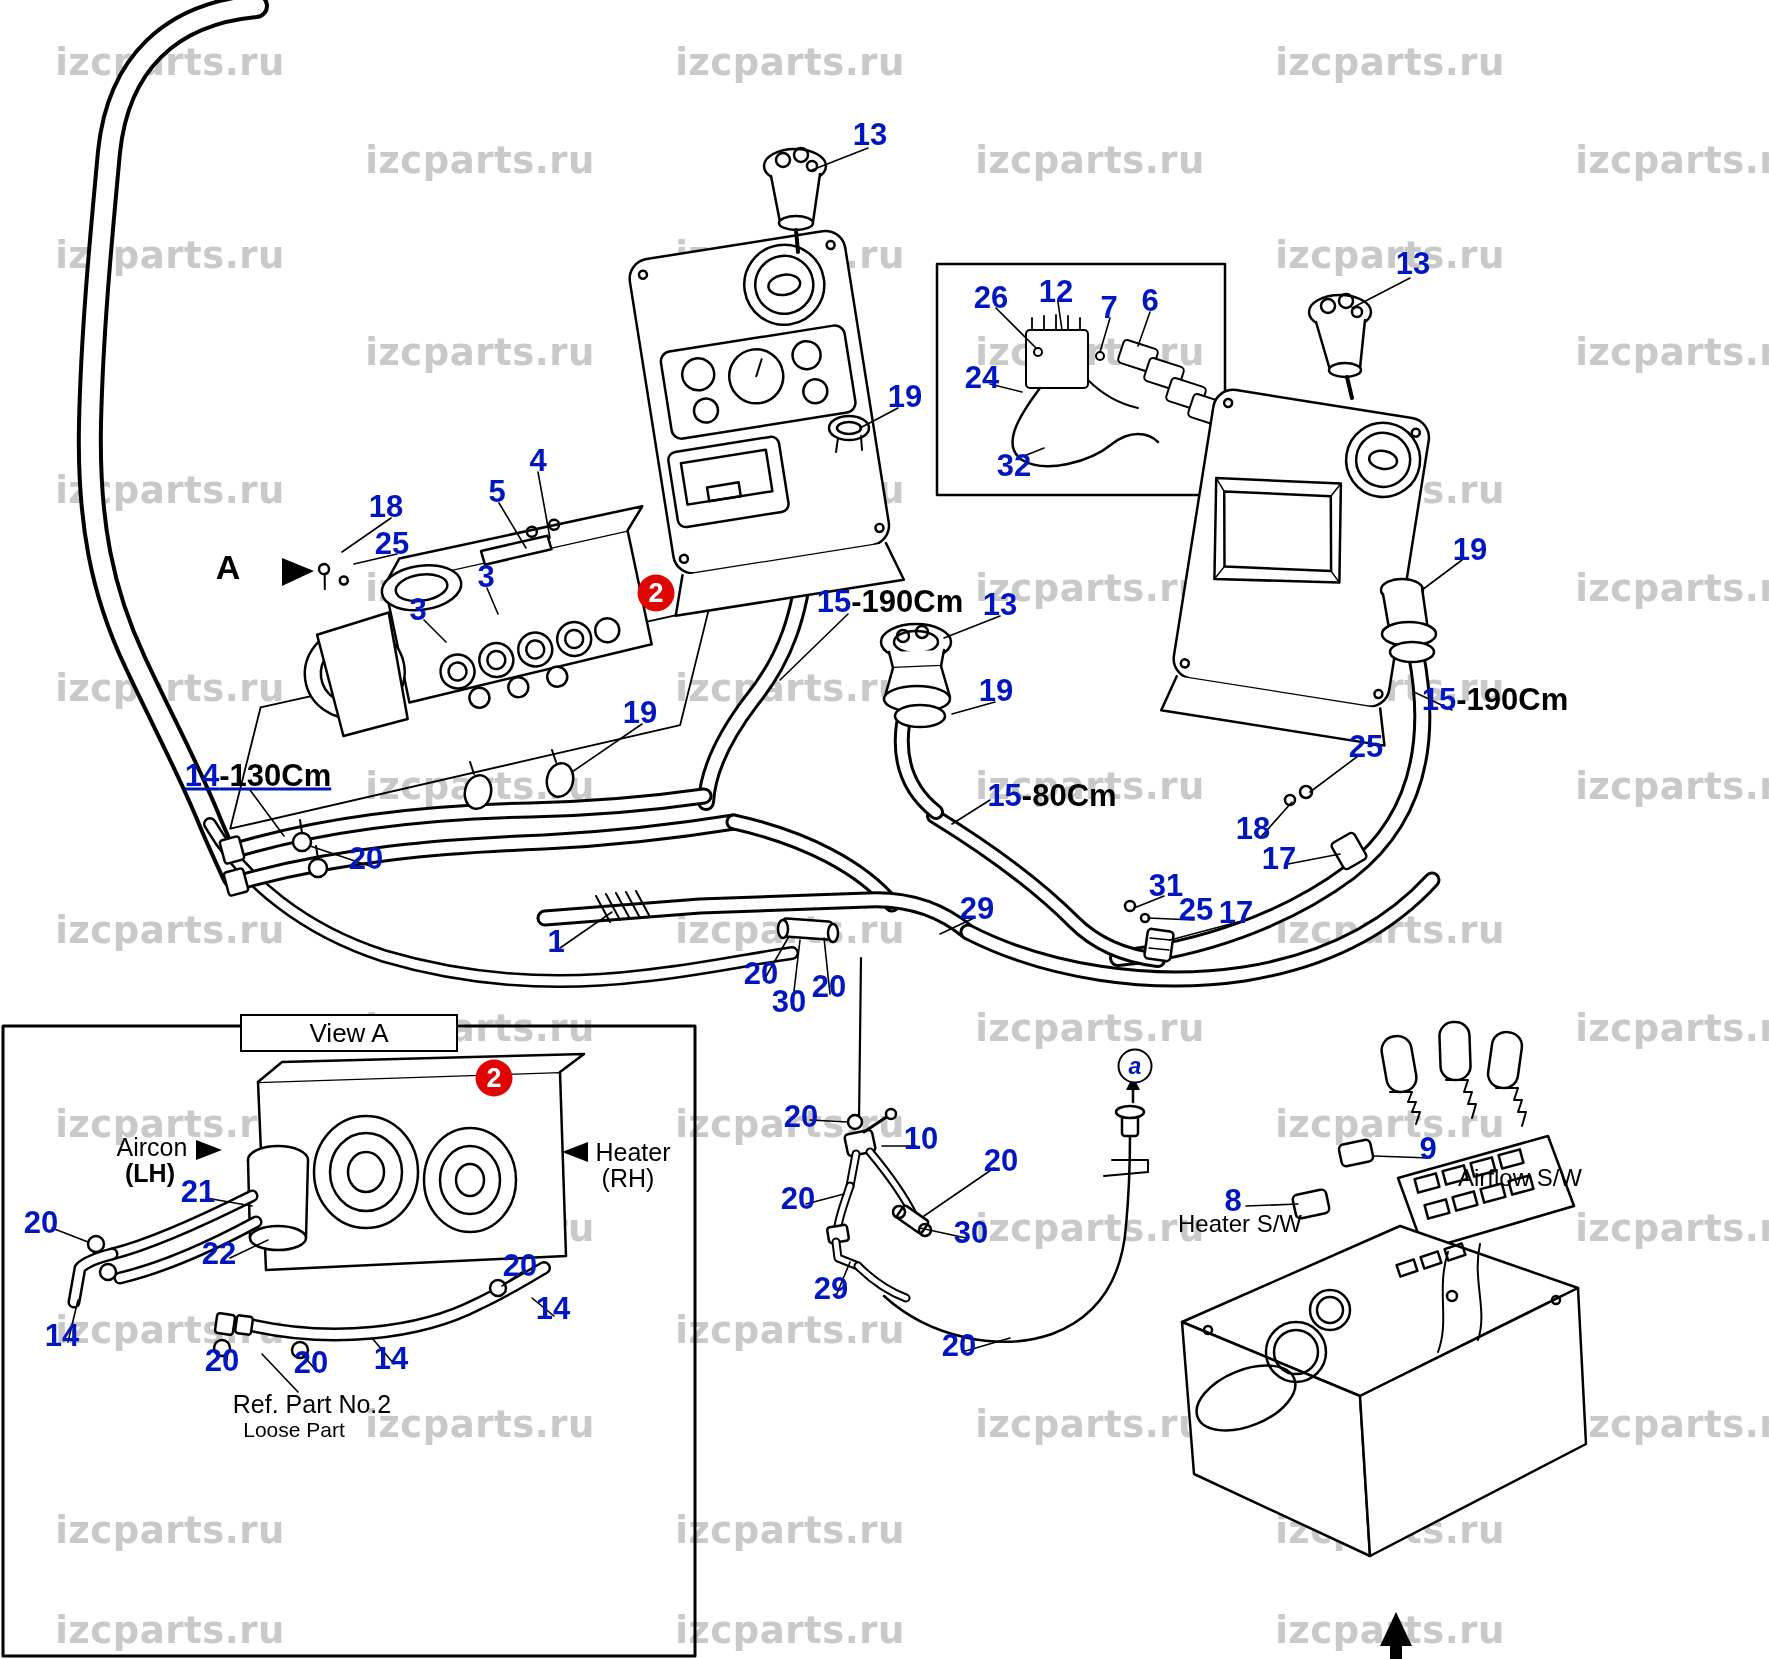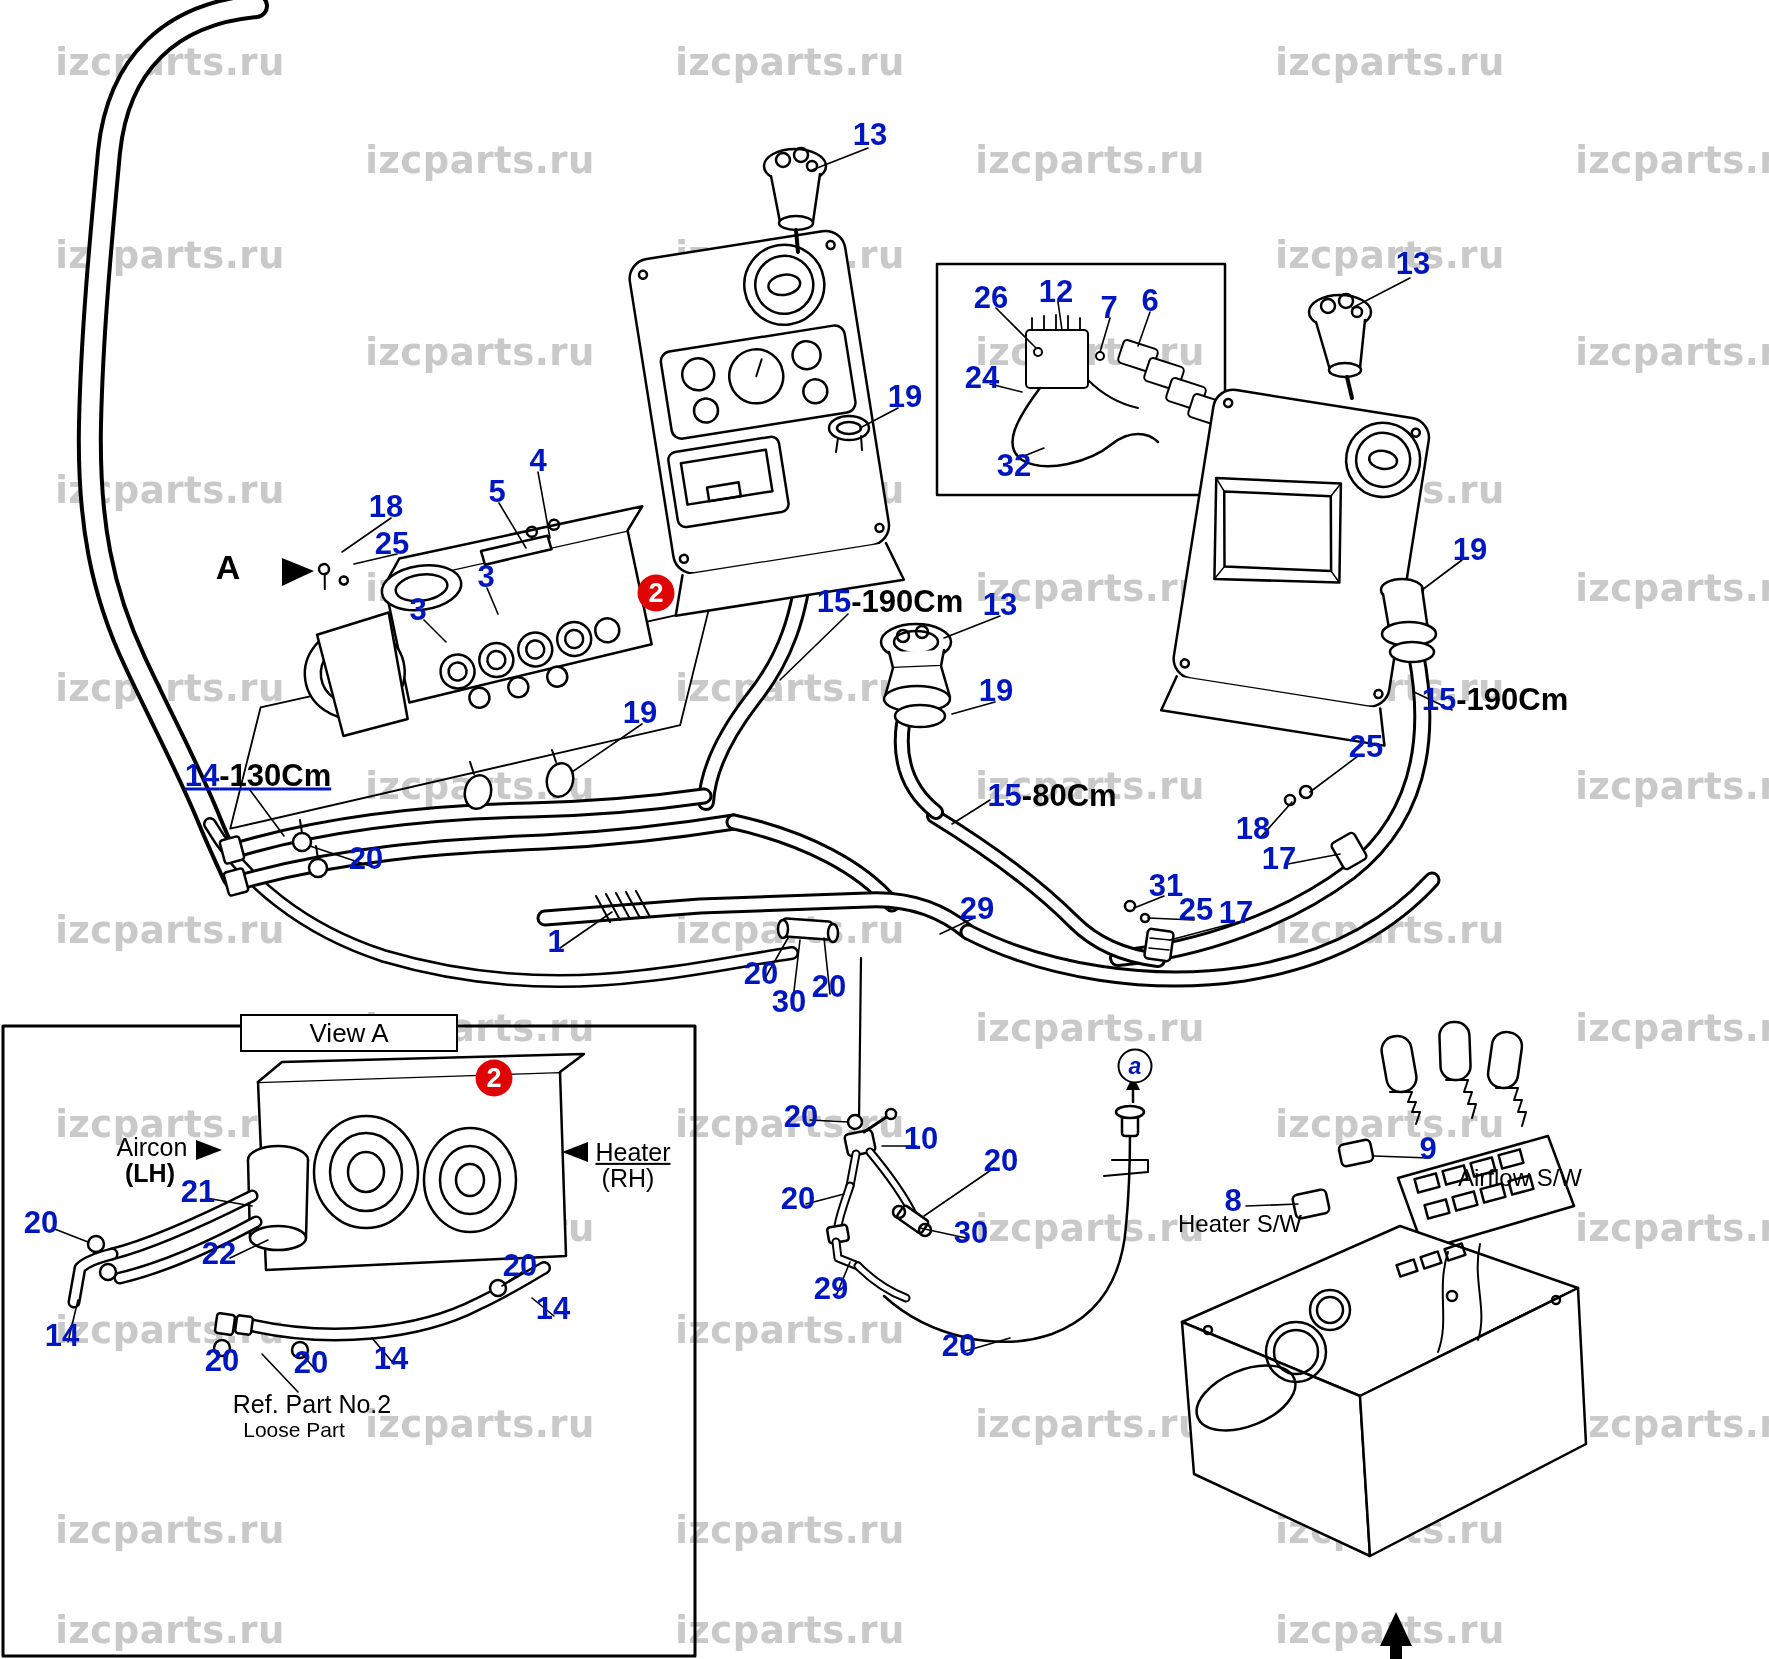--- a/index.html
+++ b/index.html
@@ -489,21 +489,21 @@
       <div class="co" style="left: 553px; top: 1308px;"><span>14</span></div>
       <div class="co" style="left: 62px; top: 1335px;"><span>14</span></div>
       <div class="co" style="left: 222px; top: 1360px;"><span>20</span></div>
       <div class="co" style="left: 311px; top: 1362px;"><span>20</span></div>
       <div class="co" style="left: 391px; top: 1358px;"><span>14</span></div>
       <div class="lbl" style="left: 228px; top: 568px; font-size: 34px; font-weight: bold;">A</div>
       <div class="lbl" style="left: 1240px; top: 1224px; font-size: 24px; font-weight: normal;">Heater S/W</div>
       <div class="lbl" style="left: 1520px; top: 1178px; font-size: 24px; font-weight: normal;">Airflow S/W</div>
       <div class="lbl" style="left: 152px; top: 1147px; font-size: 25px; font-weight: normal;">Aircon</div>
       <div class="lbl" style="left: 150px; top: 1173px; font-size: 25px; font-weight: bold;">(LH)</div>
-      <div class="lbl" style="left: 633px; top: 1152px; font-size: 25px; font-weight: normal; text-decoration: underline;">Heater</div>
+      <div class="lbl" style="left: 633px; top: 1152px; font-size: 25px; font-weight: normal;">Heater</div>
       <div class="lbl" style="left: 628px; top: 1178px; font-size: 25px; font-weight: normal;">(RH)</div>
       <div class="lbl" style="left: 312px; top: 1404px; font-size: 25px; font-weight: normal;">Ref. Part No.2</div>
       <div class="lbl" style="left: 294px; top: 1430px; font-size: 21px; font-weight: normal;">Loose Part</div>
       <div class="badge" style="left: 656px; top: 593px;">2</div>
       <div class="badge" style="left: 494px; top: 1078px;">2</div>
       <div class="letref" style="left: 1135px; top: 1066px;">a</div>
     </div>
 </div>
 
 </body></html>

